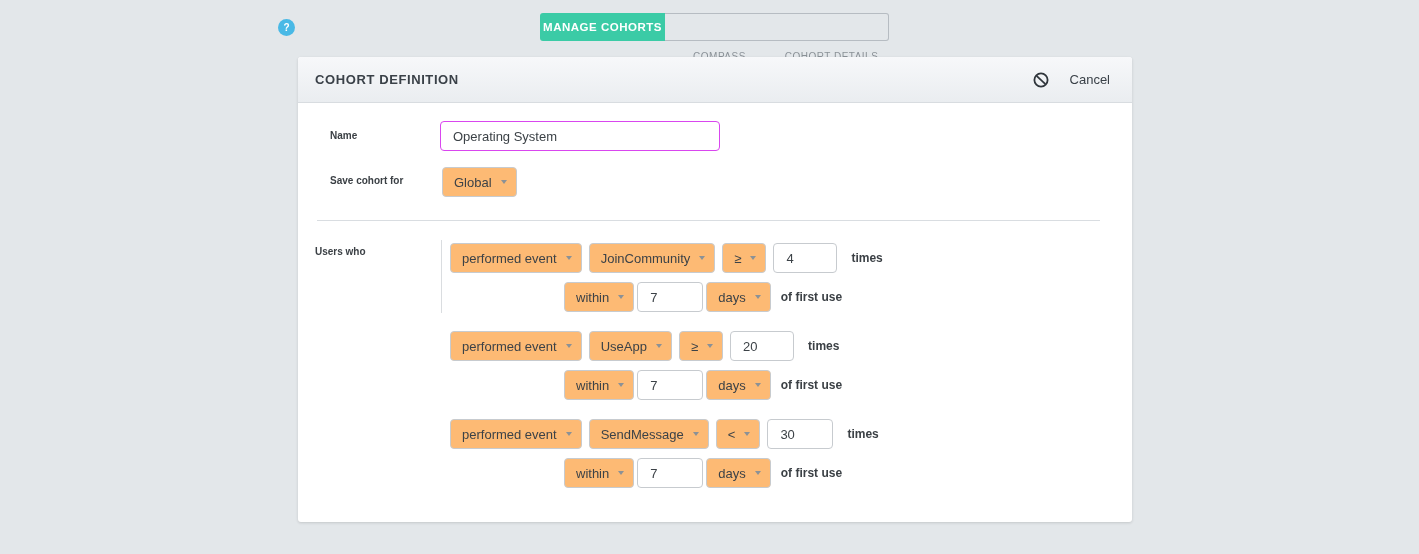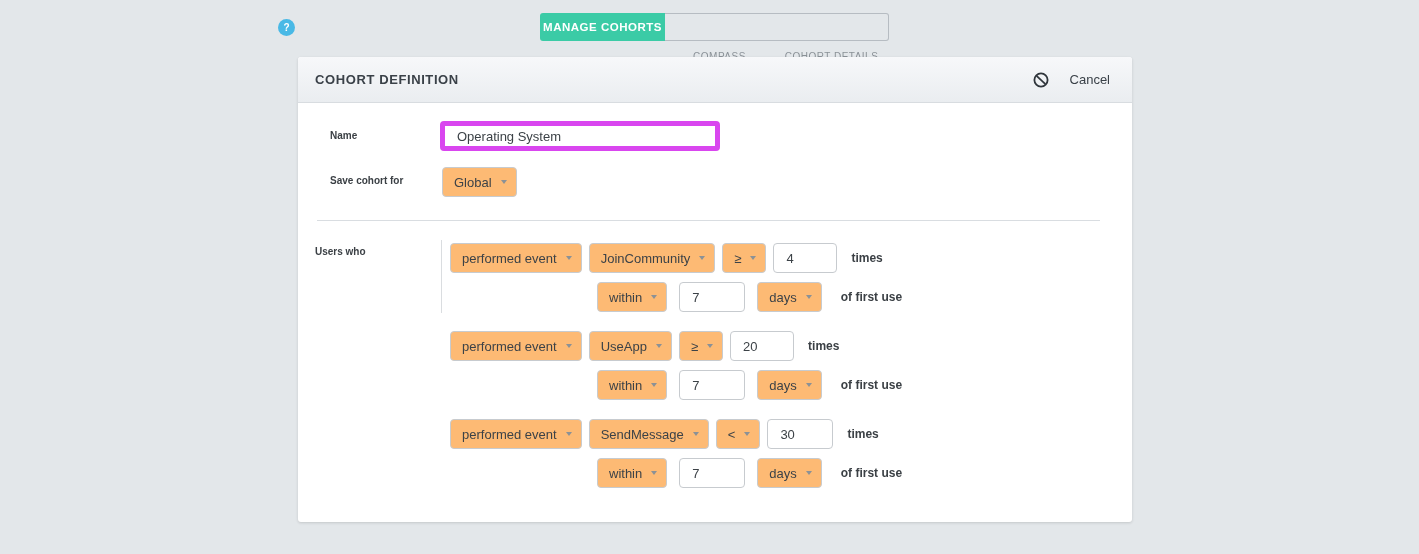--- a/index.html
+++ b/index.html
@@ -72,42 +72,42 @@
     position:absolute; font-size:10px; font-weight:700; color:#3b4045;
     line-height:14px;
   }
   .lbl-name  { left:32px; top:26px; }
   .lbl-save  { left:32px; top:71px; }
   .lbl-users { left:17px; top:142px; }
 
   .text-input {
     position:absolute; left:142px; top:18px;
     width:280px; height:30px;
-    border:5px solid #d946ef; border-radius:4px;
+    border:1px solid #d946ef; border-radius:4px;
     font-size:13px; color:#3c4247; padding-left:12px;
     font-family:inherit; background:#fff; outline:none;
   }
   .global-drop { position:absolute; left:144px; top:64px; }
 
   .h-divider {
     position:absolute; left:19px; top:117px; width:783px; height:1px;
     background:#d9dde1;
   }
   .v-divider {
     position:absolute; left:143px; top:137px; width:1px; height:73px;
     background:#dadde0;
   }
 
   
   .cond-line {
     position:absolute; height:30px;
     display:flex; align-items:center; gap:7px;
   }
   .line-main  { left:152px; }
-  .line-within{ left:299px; gap:12px; }
+  .line-within{ left:266px; gap:3px; }
 
   .drop {
     display:inline-flex; align-items:center;
     height:30px; padding:0 9px 0 11px;
     background:#fdba74;
     border:1px solid #c7cbcf; border-radius:4px;
     font-size:13px; color:#3c4247;
     cursor:pointer; white-space:nowrap;
   }
   .caret {

